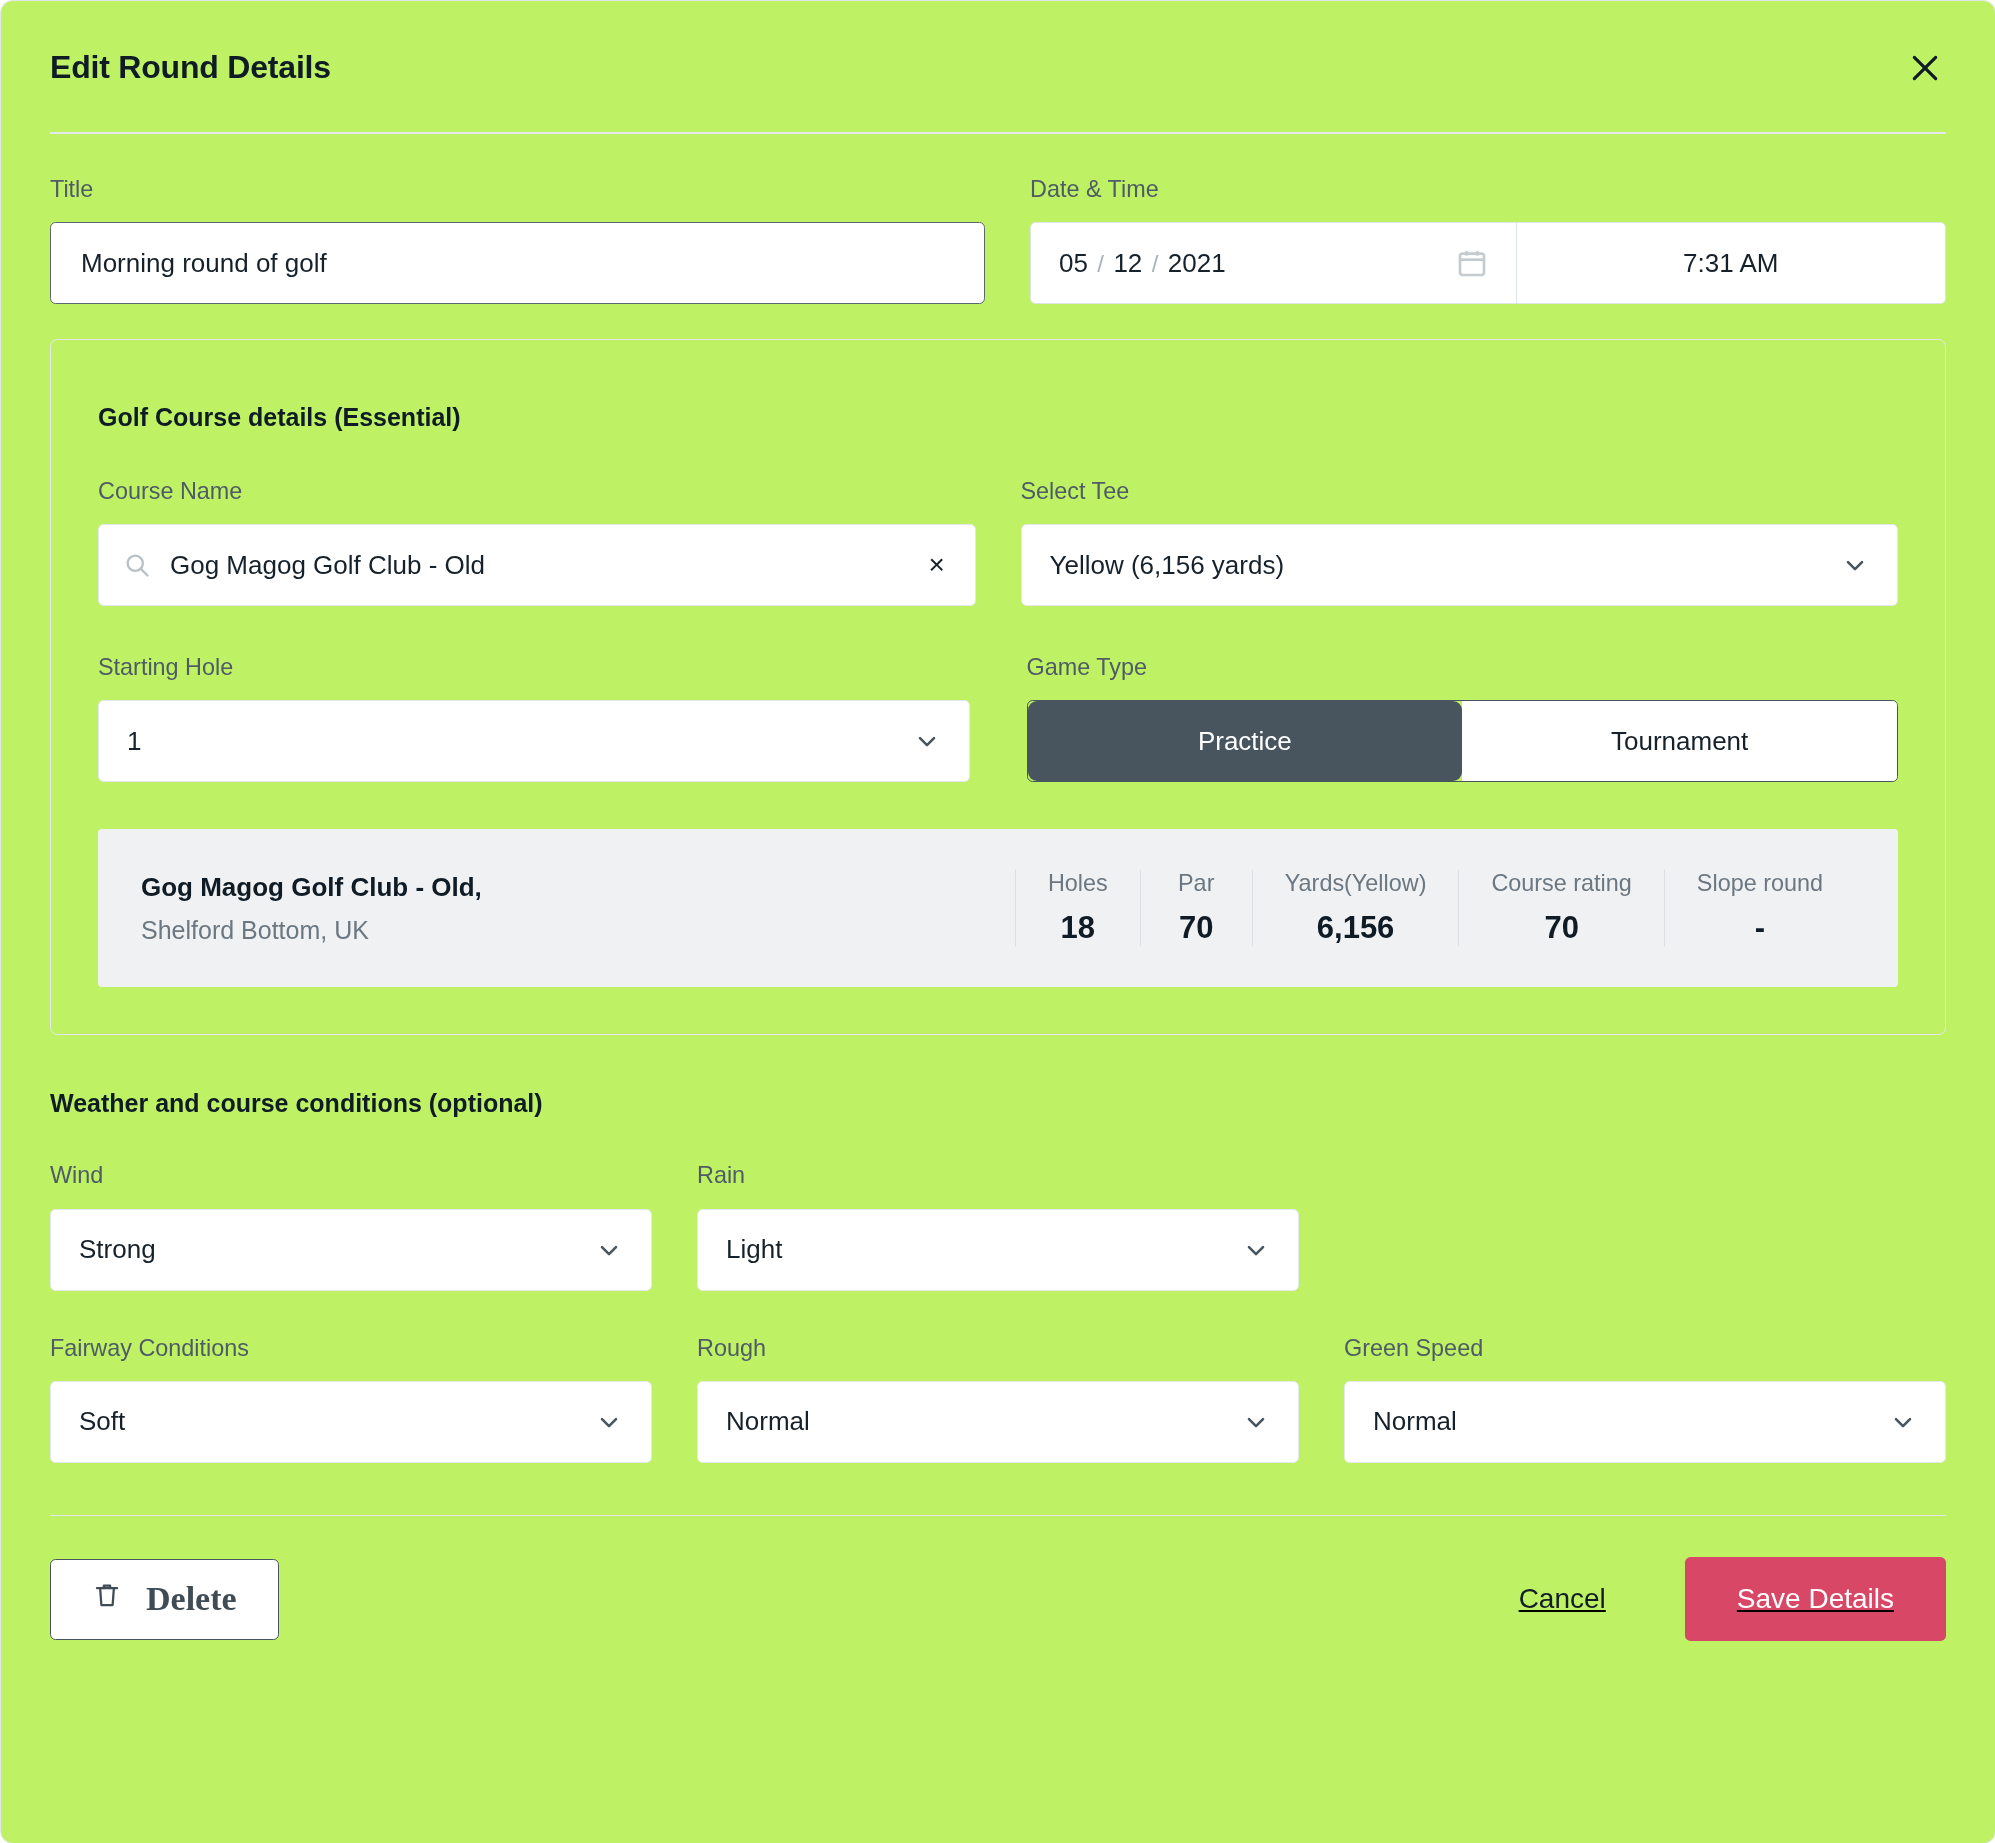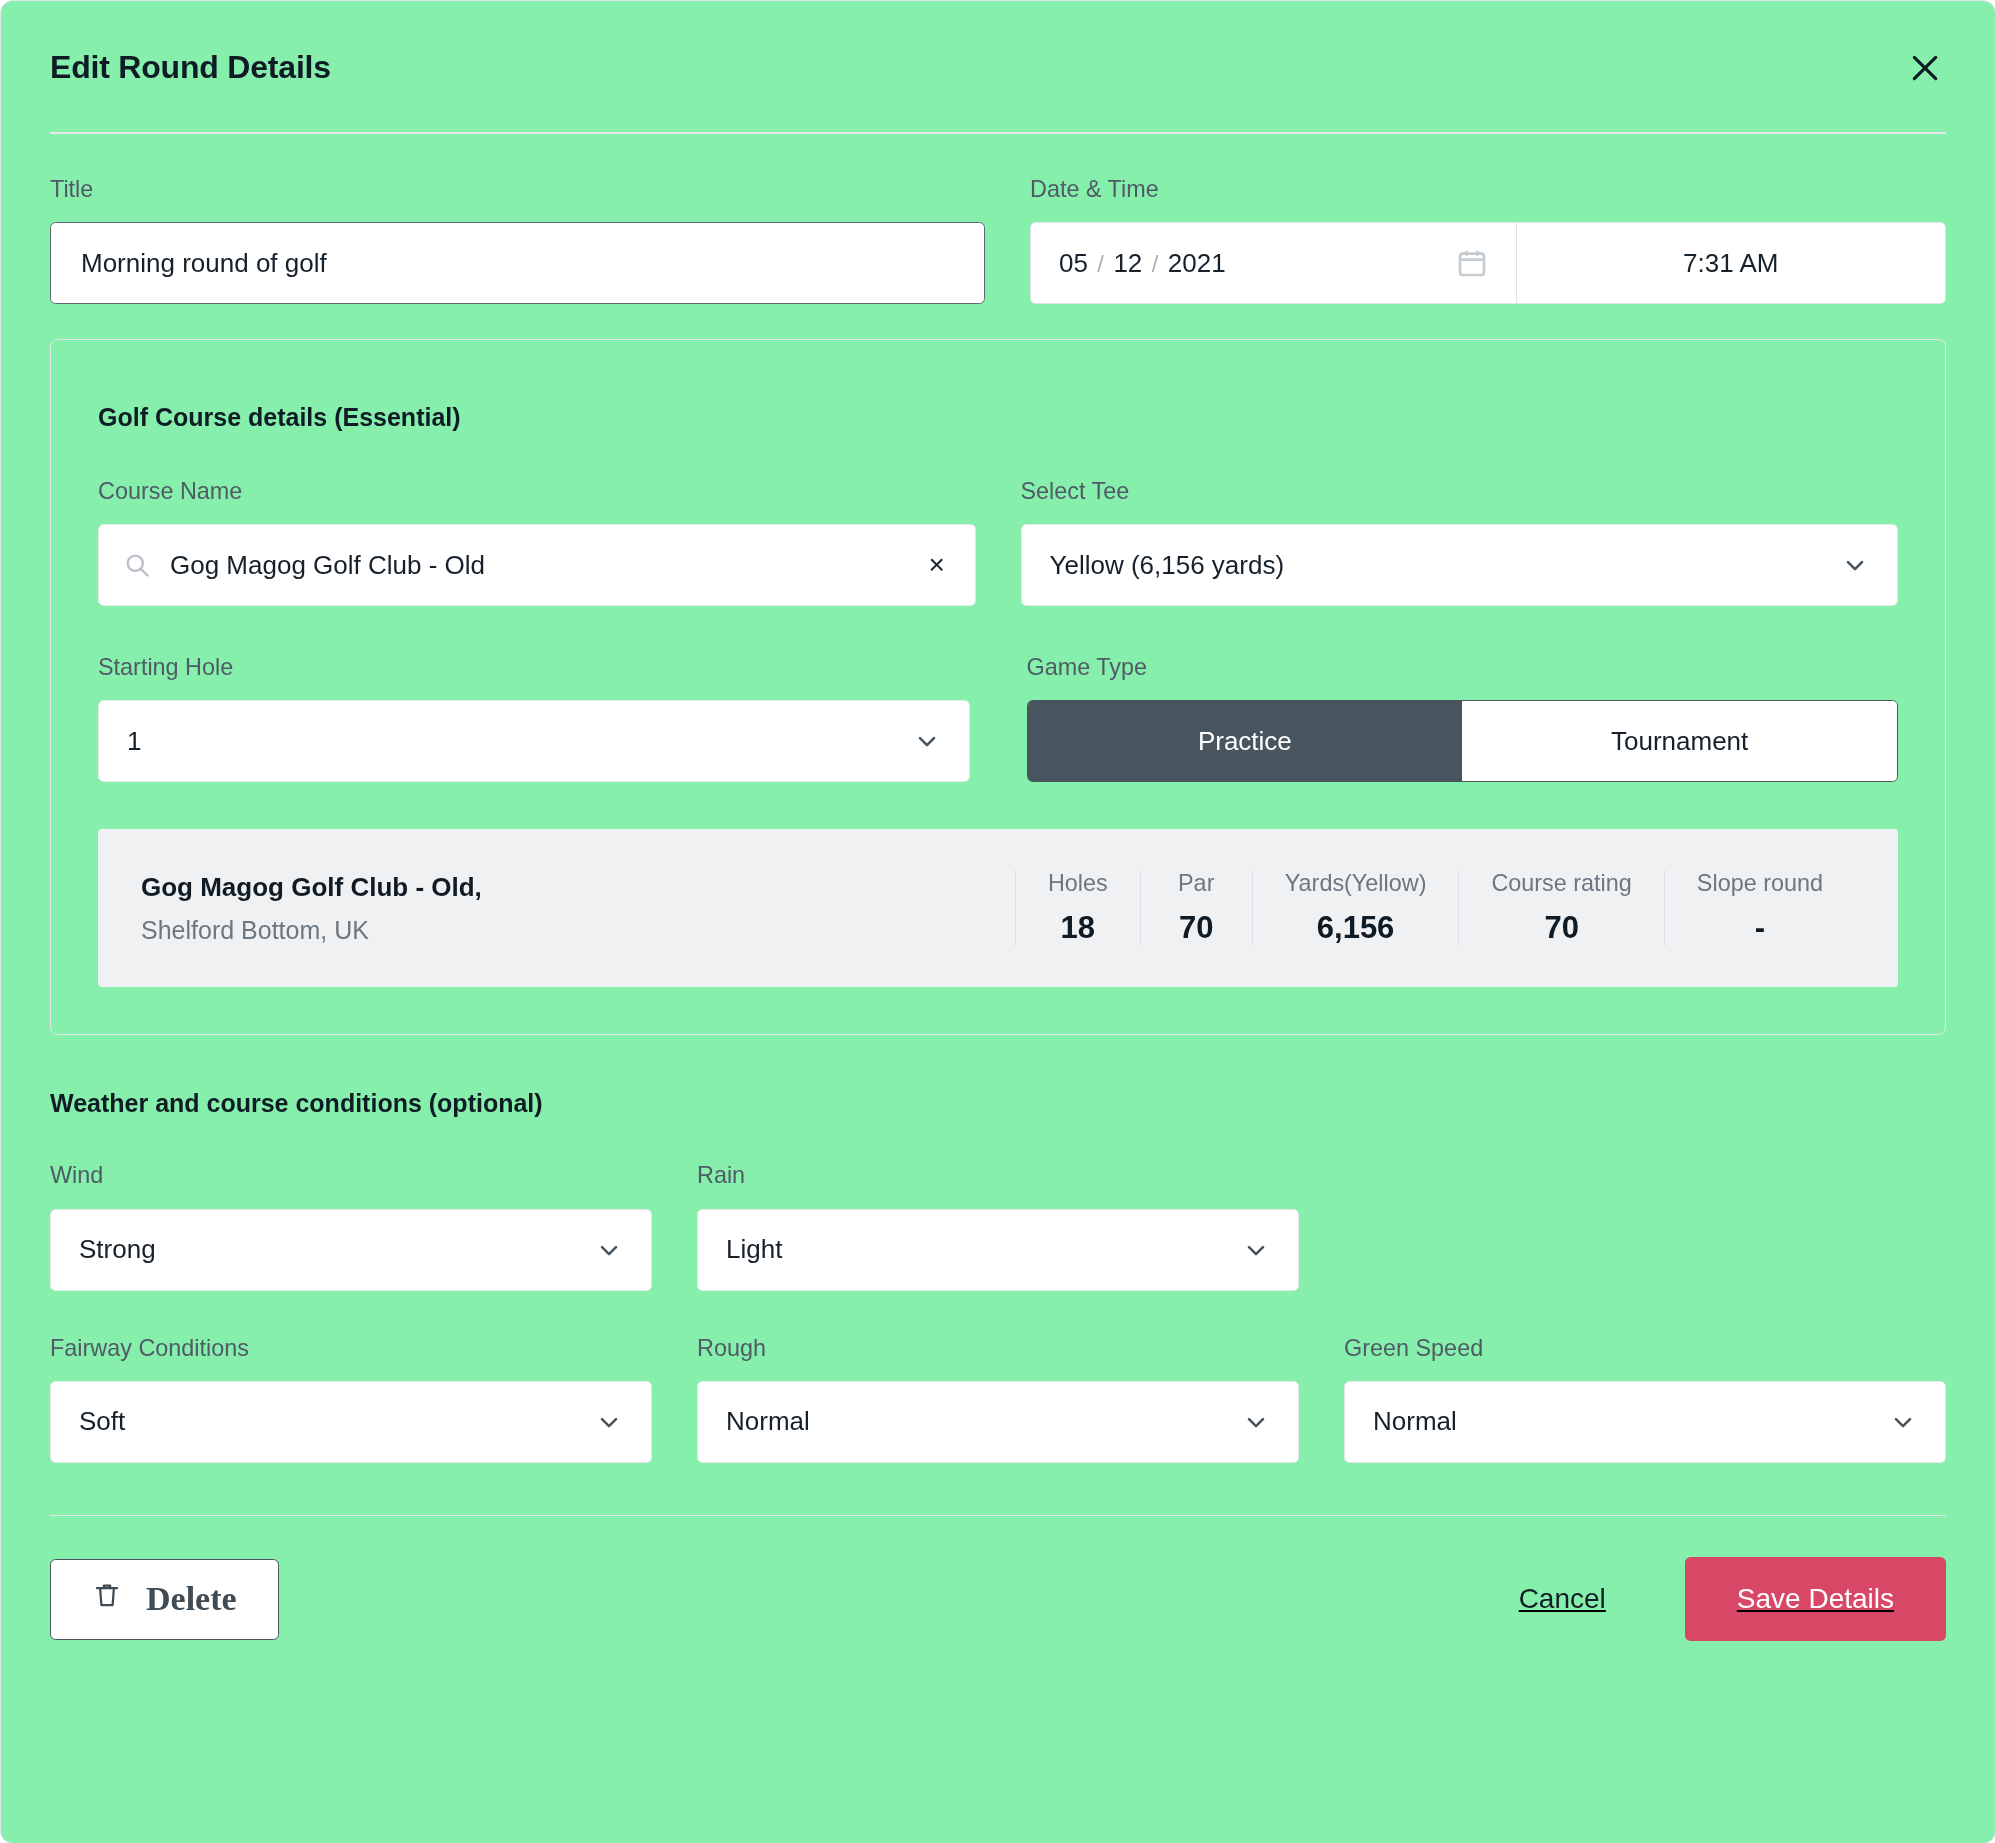--- a/index.html
+++ b/index.html
@@ -8,21 +8,21 @@
     height: 1844px;
     background: #ffffff;
     font-family: "Liberation Sans", sans-serif;
     -webkit-font-smoothing: antialiased;
   }
 
   .dialog {
     position: relative;
     width: 1996px;
     height: 1844px;
-    background: #86efac;
+    background: #bef264;
     border: 1.9px solid #e2e6ea;
     border-radius: 13px;
     overflow: hidden;
   }
 
   
   .dialog-header {
     position: relative;
     padding: 49px 49px 0 49px;
     display: flex;
@@ -199,21 +199,21 @@
     display: flex;
     align-items: center;
     justify-content: center;
     font-size: 26px;
     cursor: pointer;
     background: #fff;
     color: #16212b;
     border: none;
     font-family: "Liberation Sans", sans-serif;
   }
-  .seg.active { background: #48555f; color: #ffffff; }
+  .seg.active { background: #48555f; color: #ffffff; border-radius: 9px; }
 
   
   .course-summary {
     margin-top: 47px;
     background: #f0f1f3;
     border-radius: 3.7px;
     display: flex;
     align-items: stretch;
     padding: 41px 43px;
   }

